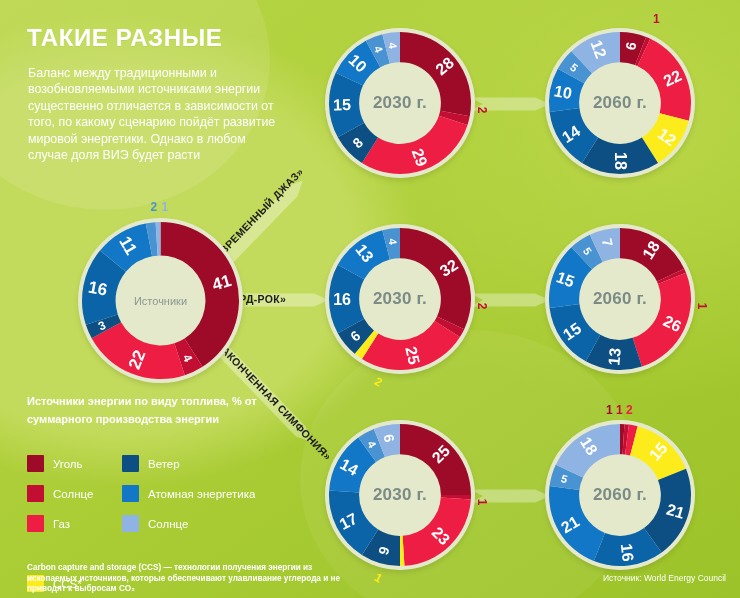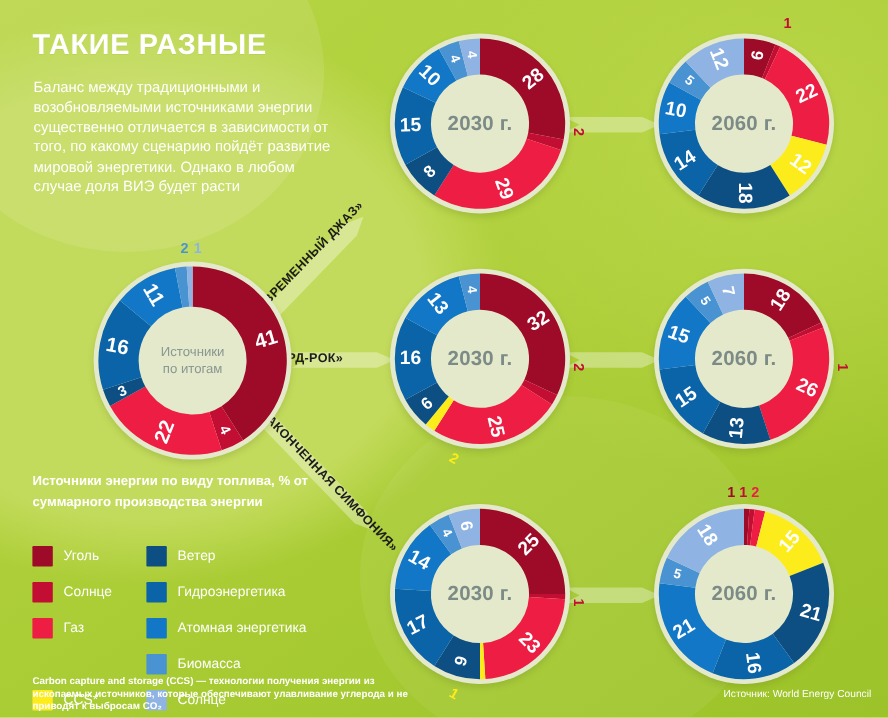--- a/index.html
+++ b/index.html
@@ -140,30 +140,22 @@
           <span class="swatch" style="background: rgb(253, 236, 27);"></span>
           <span class="legend-label">CCS*</span>
         </div>
       </div>
     <div class="legend-col right" id="legend-col-1">
         <div class="legend-row">
           <span class="swatch" style="background: rgb(13, 79, 130);"></span>
           <span class="legend-label">Ветер</span>
         </div>
         <div class="legend-row">
-          <span class="swatch" style="background: rgb(12, 100, 168);"></span>
-          <span class="legend-label">Гидроэнергетика</span>
-        </div>
-        <div class="legend-row">
           <span class="swatch" style="background: rgb(18, 119, 198);"></span>
           <span class="legend-label">Атомная энергетика</span>
-        </div>
-        <div class="legend-row">
-          <span class="swatch" style="background: rgb(74, 147, 211);"></span>
-          <span class="legend-label">Биомасса</span>
         </div>
         <div class="legend-row">
           <span class="swatch" style="background: rgb(143, 179, 227);"></span>
           <span class="legend-label">Солнце</span>
         </div>
       </div>
   </div>
 
   <div id="footnote">Carbon capture and storage (CCS) — технологии получения энергии из ископаемых источников, которые обеспечивают улавливание углерода и не приводят к выбросам CO₂</div>
   <div id="source">Источник: World Energy Council</div>
@@ -208,21 +200,20 @@
             <text x="24.01035051187779" y="107.81073150501788" text-anchor="middle" dominant-baseline="central" class="slice-label" font-size="12" transform="rotate(-23.400000000000006 24.01035051187779 107.81073150501788)">3</text>
             <path d="M 7.842063470830453 106.75783405843337 A 78.5 78.5 0 0 1 22.014710442100558 32.46221680472784 L 47.855798321693584 53.839823860924525 A 44.962500000000006 44.962500000000006 0 0 0 39.73812138607915 96.39417660958358 Z" fill="#0c64a8"></path>
             <text x="19.89760565199726" y="70.55795459480854" text-anchor="middle" dominant-baseline="central" class="slice-label" font-size="17" transform="rotate(10.800000000000011 19.89760565199726 70.55795459480854)">16</text>
             <path d="M 22.014710442100558 32.46221680472784 A 78.5 78.5 0 0 1 67.79056680502069 5.390450817797927 L 74.0748676429394 38.33390948911132 A 44.962500000000006 44.962500000000006 0 0 0 47.855798321693584 53.839823860924525 Z" fill="#1277c6"></path>
             <text x="50.05815427245916" y="27.643834691504907" text-anchor="middle" dominant-baseline="central" class="slice-label" font-size="17" transform="rotate(59.400000000000034 50.05815427245916 27.643834691504907)">11</text>
             <path d="M 67.79056680502069 5.390450817797927 A 78.5 78.5 0 0 1 77.57094421694892 4.154901818380679 L 79.67678126566325 37.62622322304384 A 44.962500000000006 44.962500000000006 0 0 0 74.0748676429394 38.33390948911132 Z" fill="#4a93d3"></path>
             <path d="M 77.57094421694892 4.154901818380679 A 78.5 78.5 0 0 1 82.50000000000006 4 L 82.50000000000003 37.537499999999994 A 44.962500000000006 44.962500000000006 0 0 0 79.67678126566325 37.62622322304384 Z" fill="#8fb3e3"></path>
           </svg>
           <div class="hole-label">
             <span class="small">Источники</span>
-            <span class="small">по итогам</span>
           </div>
         </div>
         <div class="outside-label" style="color: rgb(74, 147, 211); left: 72.5px; top: -18px;">2</div>
         <div class="outside-label" style="color: rgb(143, 179, 227); left: 83.5px; top: -18px;">1</div>
       </div>
       <div class="donut-wrap" style="left: 325px; top: 28px; width: 150px; height: 150px;">
         <div class="donut" style="width: 150px; height: 150px;">
           <svg width="150" height="150" viewBox="0 0 150 150">
             <circle cx="75" cy="75" r="74.5" fill="#e4e9cc"></circle>
             <path d="M 75 4 A 71 71 0 0 1 144.7423948017369 88.30407333558647 L 115.15099137353515 82.65921123369151 A 40.875 40.875 0 0 0 75 34.125 Z" fill="#9e0b28"></path>

